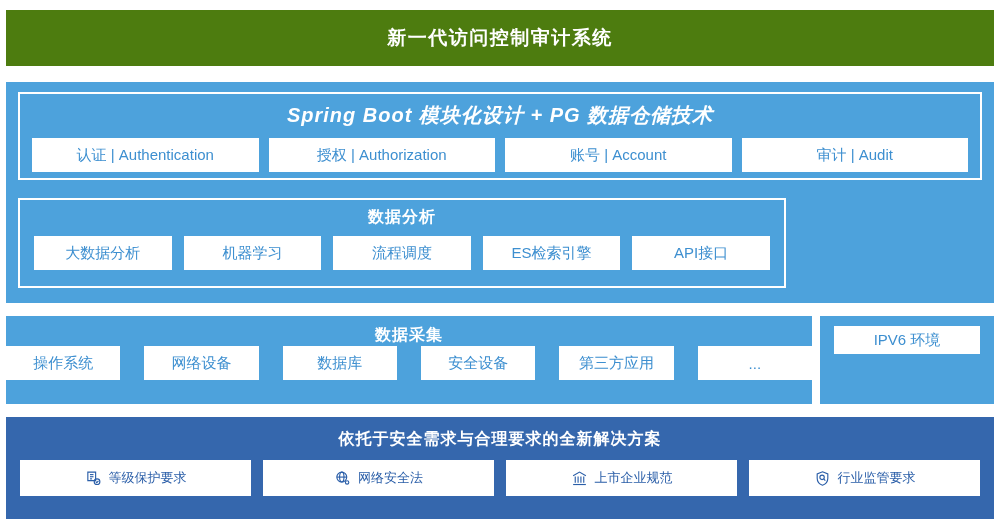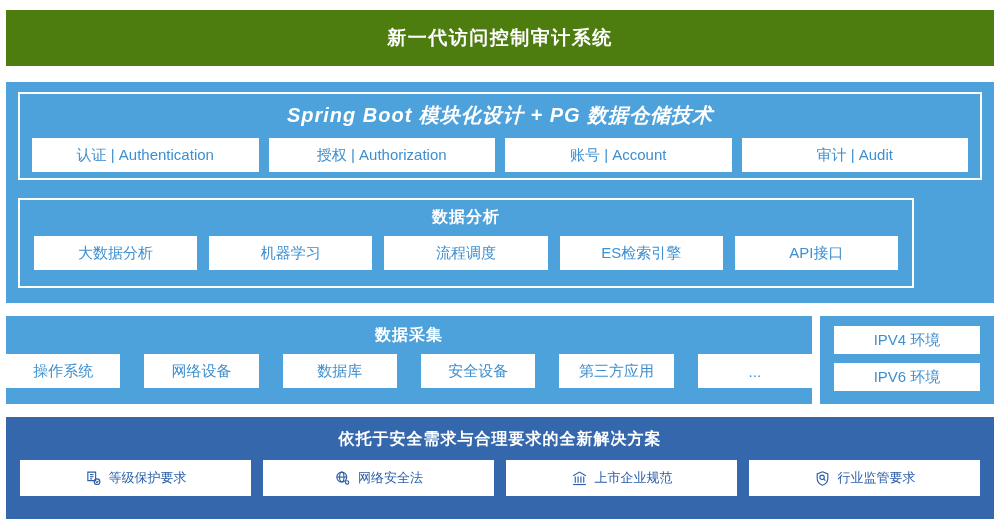--- a/index.html
+++ b/index.html
@@ -50,28 +50,28 @@
   .chip-ico svg { display: block; }
 
   
   #sec-spring { left: 6px; top: 82px; width: 988px; height: 108px; }
   #sec-spring .inner-box { left: 12px; top: 10px; width: 964px; height: 88px; padding-top: 8px; }
   #sec-spring .chip-row { gap: 10px; padding: 0 12px; margin-top: 9px; }
   #sec-spring .chip { height: 34px; flex: 1; }
 
   
   #sec-analysis { left: 6px; top: 190px; width: 988px; height: 113px; }
-  #sec-analysis .inner-box { left: 12px; top: 8px; width: 896px; height: 90px; padding-top: 7px; }
+  #sec-analysis .inner-box { left: 12px; top: 8px; width: 768px; height: 90px; padding-top: 7px; }
   #sec-analysis .chip-row { gap: 12px; padding: 0 14px; margin-top: 8px; }
   #sec-analysis .chip { height: 34px; flex: 1; }
 
   
   #sec-collect { left: 6px; top: 316px; width: 806px; height: 88px; }
   #sec-collect .sec-title { margin-top: 9px; }
-  #sec-collect .chip-row { gap: 24px; padding: 0 0; margin-top: 8px; }
+  #sec-collect .chip-row { gap: 24px; padding: 0 0; }
   #sec-collect .chip { height: 34px; flex: 1; }
 
   
   #sec-env { left: 820px; top: 316px; width: 174px; height: 88px; padding: 10px 14px; }
   #sec-env .chip { height: 28px; width: 100%; }
   #sec-env .chip + .chip { margin-top: 9px; }
 
   
   #sec-solution { left: 6px; top: 417px; width: 988px; height: 102px; }
   #sec-solution .sec-title { margin-top: 12px; }
@@ -118,21 +118,20 @@
       <div class="chip">操作系统</div>
       <div class="chip">网络设备</div>
       <div class="chip">数据库</div>
       <div class="chip">安全设备</div>
       <div class="chip">第三方应用</div>
       <div class="chip">...</div>
     </div>
   </div>
 
   <div class="panel panel-mid" id="sec-env">
-    <div class="chip">IPV4 环境</div>
     <div class="chip">IPV6 环境</div>
   </div>
 
   <div class="panel panel-dark" id="sec-solution">
     <div class="sec-title sec-title-md">依托于安全需求与合理要求的全新解决方案</div>
     <div class="chip-row">
 
       <div class="chip chip-dark-txt">
         <span class="chip-ico">
           <svg width="17" height="17" viewBox="0 0 24 24" fill="none" stroke="#2a5ea8" stroke-width="1.6">

